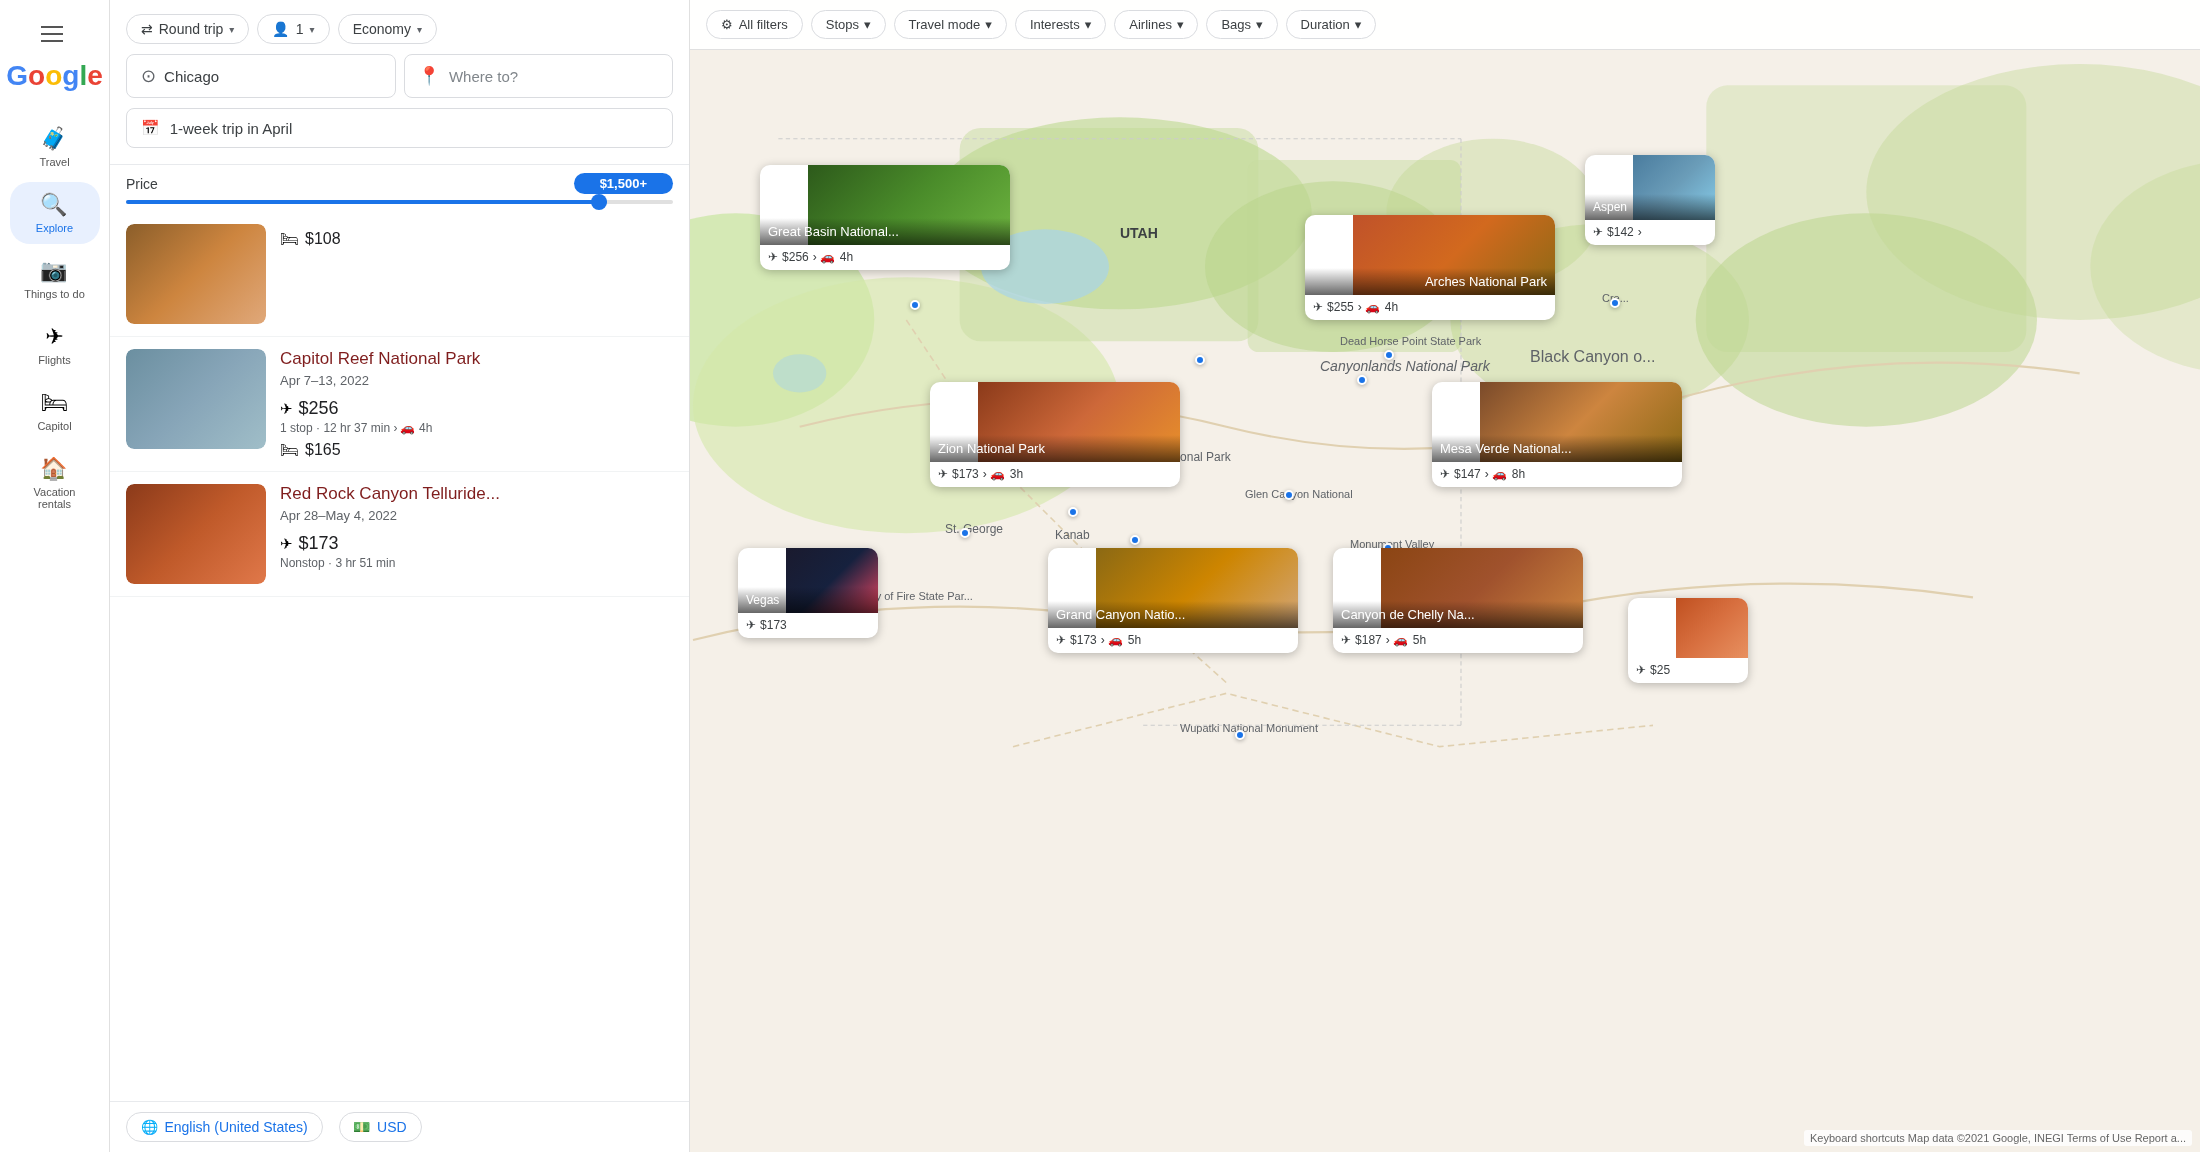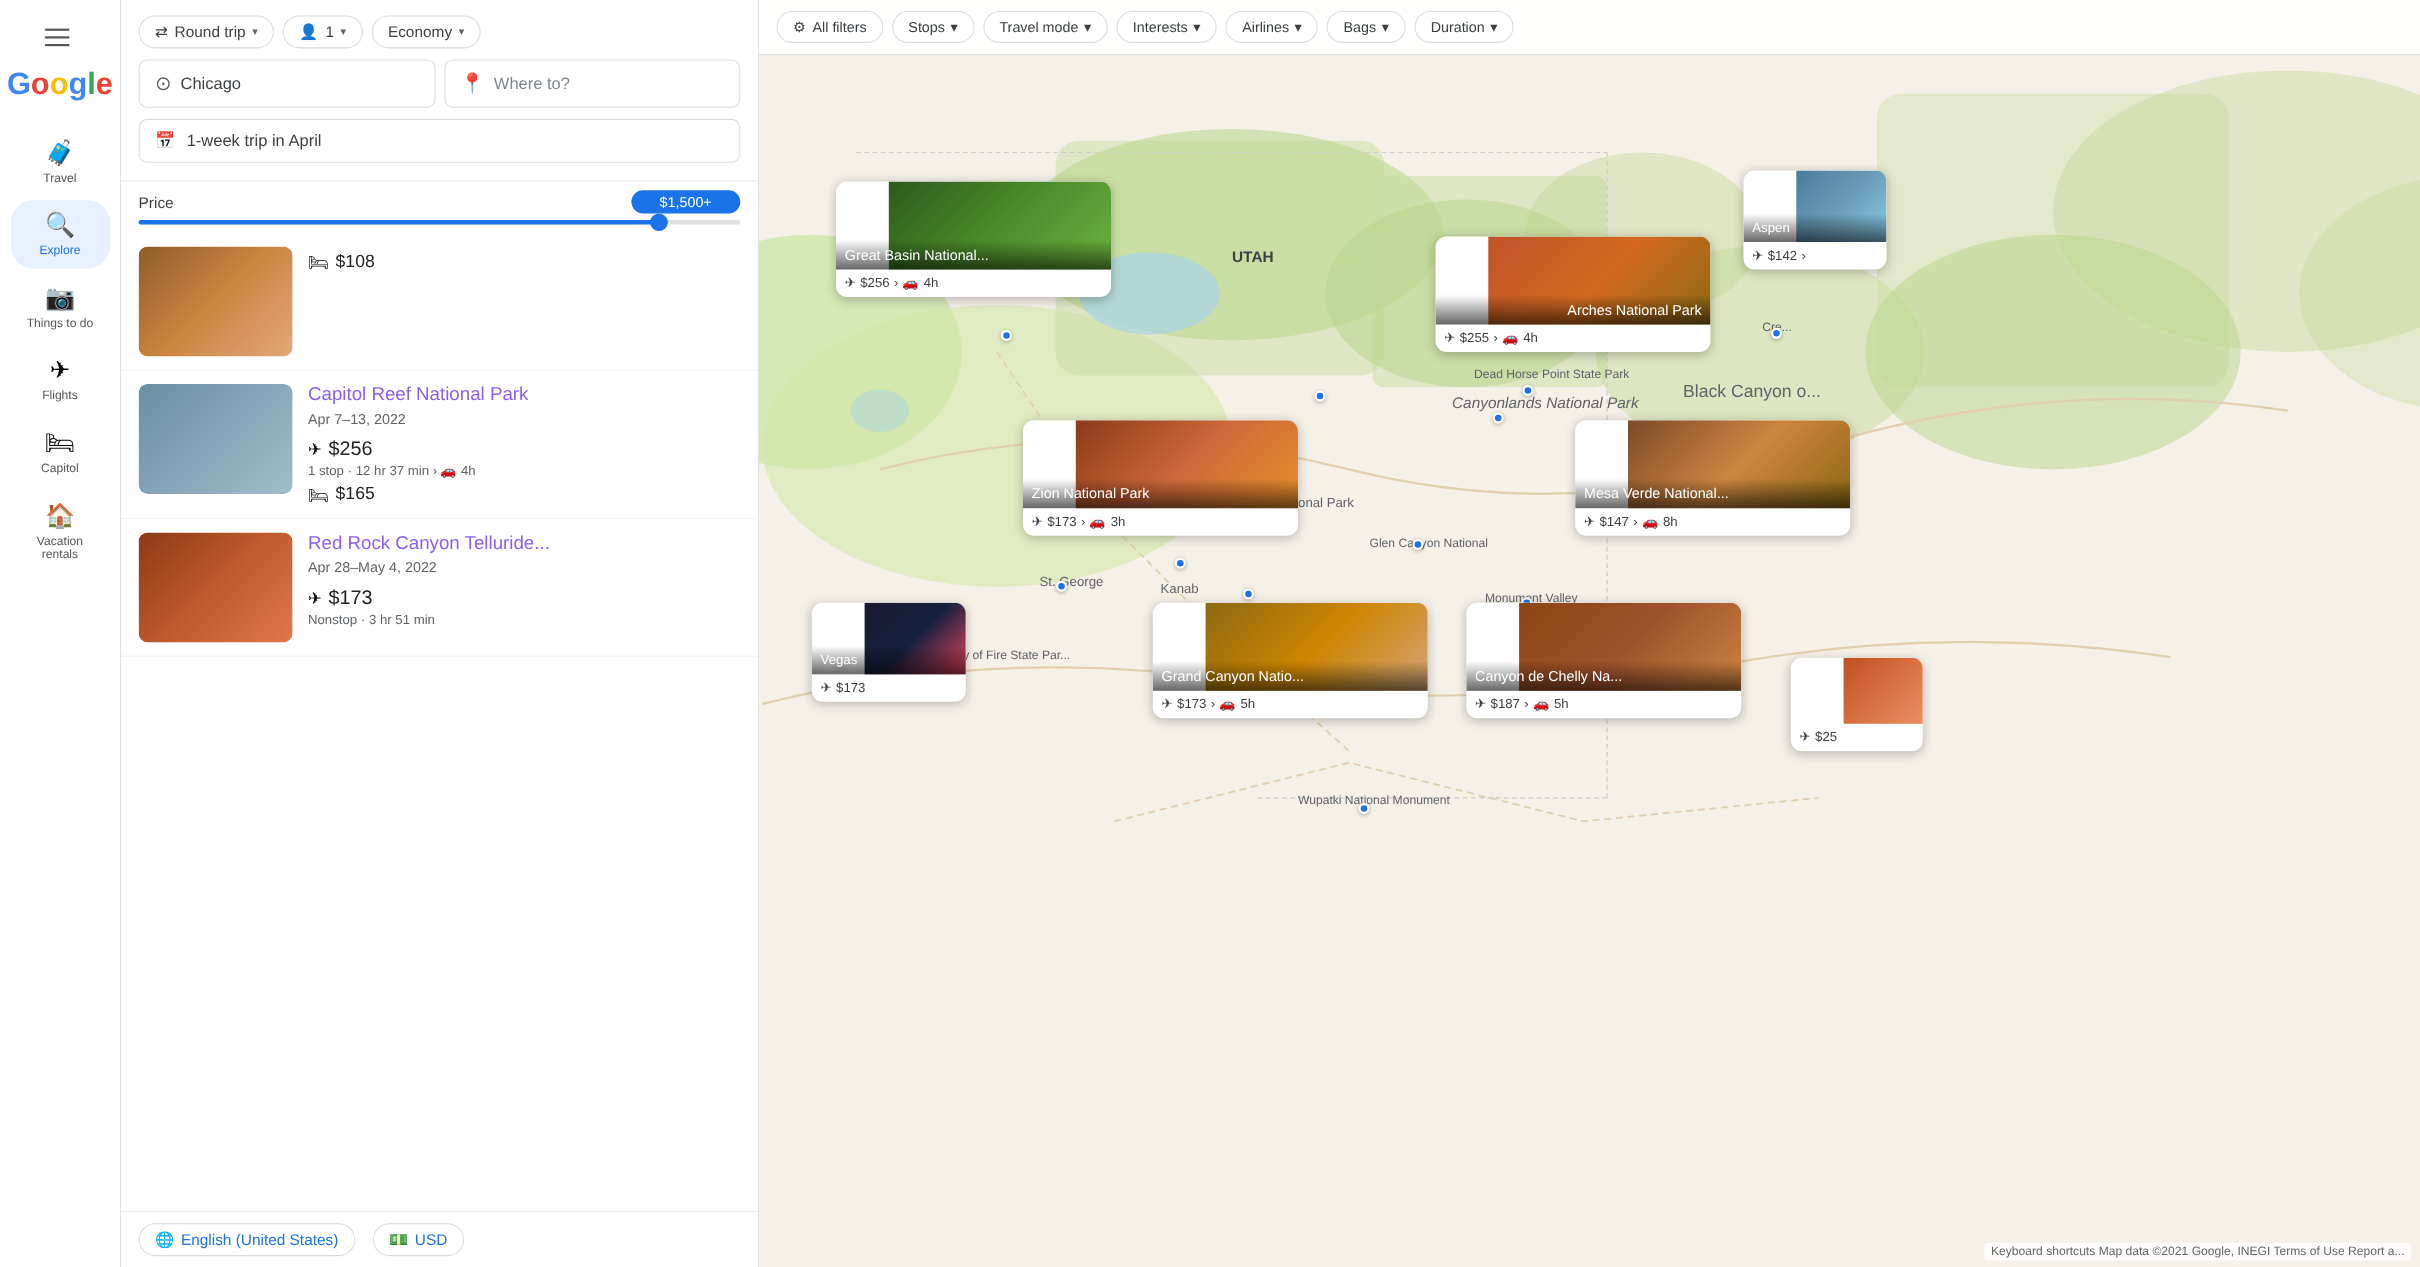--- a/index.html
+++ b/index.html
@@ -91,21 +91,21 @@
     .price-section {
       padding: 8px 16px 0 16px;
     }
     .price-label-row {
       display: flex; justify-content: space-between; align-items: center;
       margin-bottom: 6px;
     }
     .price-label { font-size: 14px; color: #3c4043; }
     .price-badge {
       background: #1a73e8; color: #fff; border-radius: 12px;
-      padding: 3px 26px; font-size: 13px; font-weight: 400;
+      padding: 3px 26px; font-size: 13px; font-weight: 700;
     }
     .slider-track {
       width: 100%; height: 4px; background: #e0e0e0;
       border-radius: 2px; position: relative; margin-bottom: 8px;
     }
     .slider-fill {
       position: absolute; left: 0; top: 0; height: 4px;
       background: #1a73e8; border-radius: 2px;
       width: 88%;
     }
@@ -123,21 +123,21 @@
     }
     .destination-card {
       display: flex; gap: 0; border-bottom: 1px solid #f1f3f4;
       cursor: pointer; padding: 12px 16px; align-items: flex-start;
     }
     .card-img-placeholder {
       width: 140px; height: 100px; border-radius: 8px;
       flex-shrink: 0; overflow: hidden;
     }
     .card-info { flex: 1; padding-left: 14px; }
-    .card-name { font-size: 17px; font-weight: 500; color: #8b5cf6; margin-bottom: 4px; }
+    .card-name { font-size: 17px; font-weight: 500; color: #7f1d1d; margin-bottom: 4px; }
     .card-dates { font-size: 13px; color: #5f6368; margin-bottom: 10px; }
     .card-price-row { display: flex; align-items: center; gap: 6px; font-size: 15px; }
     .card-price { font-size: 18px; font-weight: 500; color: #202124; }
     .card-flight-details { font-size: 12px; color: #5f6368; margin-top: 2px; }
     .card-hotel-row { display: flex; align-items: center; gap: 6px; font-size: 15px; margin-top: 6px; }
     .card-hotel-price { font-size: 16px; color: #202124; }
 
     
     .footer {
       padding: 10px 16px; border-top: 1px solid #e8eaed;

